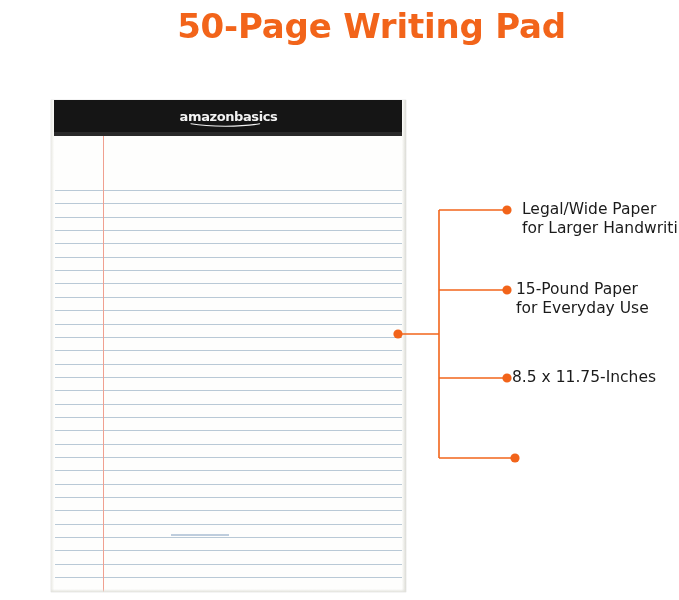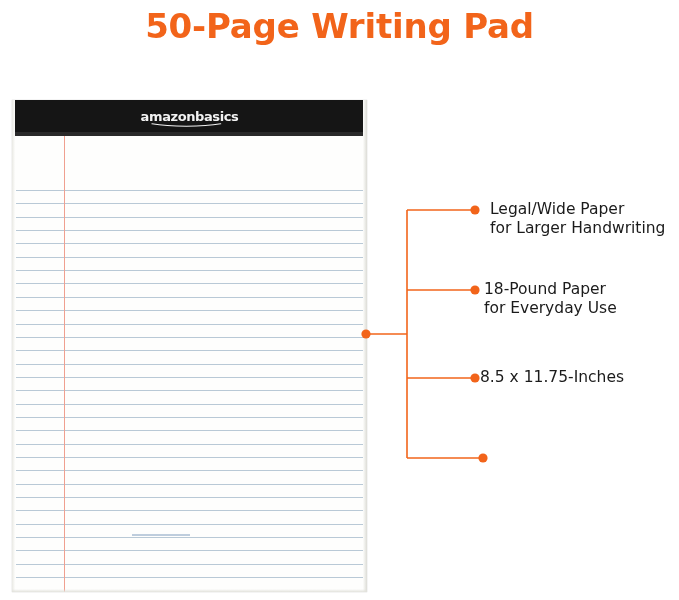--- a/index.html
+++ b/index.html
@@ -13,40 +13,41 @@
     font-family: "Liberation Sans", sans-serif;
     overflow: hidden;
     position: relative;
   }
 
   .stage {
     position: relative;
     width: 548px;
     height: 600px;
     background: #ffffff;
+    margin-left: 32px;
   }
 
   
   .title {
     position: absolute;
     left: 0;
     top: 6px;
     width: 679px;
     text-align: center;
     font-size: 34px;
     font-weight: bold;
     color: #F2641A;
     letter-spacing: -0.2px;
     font-family: "DejaVu Sans", sans-serif;
   }
 
   
   .pad {
     position: absolute;
-    left: 12px;
+    left: 19px;
     top: 100px;
     width: 355px;
     height: 492px;
     background: #f9a8d4;
     box-shadow: 0 0 1px rgba(0,0,0,0.25);
   }
   .pad-header {
     position: absolute;
     left: 0;
     top: 0;
@@ -242,18 +243,18 @@
         <circle cx="6" cy="154" r="4.6"></circle>
         <circle cx="115" cy="30" r="4.6"></circle>
         <circle cx="115" cy="110" r="4.6"></circle>
         <circle cx="115" cy="198" r="4.6"></circle>
         <circle cx="123" cy="278" r="4.6"></circle>
       </g>
     </svg>
 
     <div class="callout-label c0">Legal/Wide Paper
 for Larger Handwriting</div>
-    <div class="callout-label c1">18-Pound Paper
+    <div class="callout-label c1">15-Pound Paper
 for Everyday Use</div>
     <div class="callout-label c2">8.5 x 11.75-Inches</div>
   </div>
 
 </div>
 
 </body></html>

